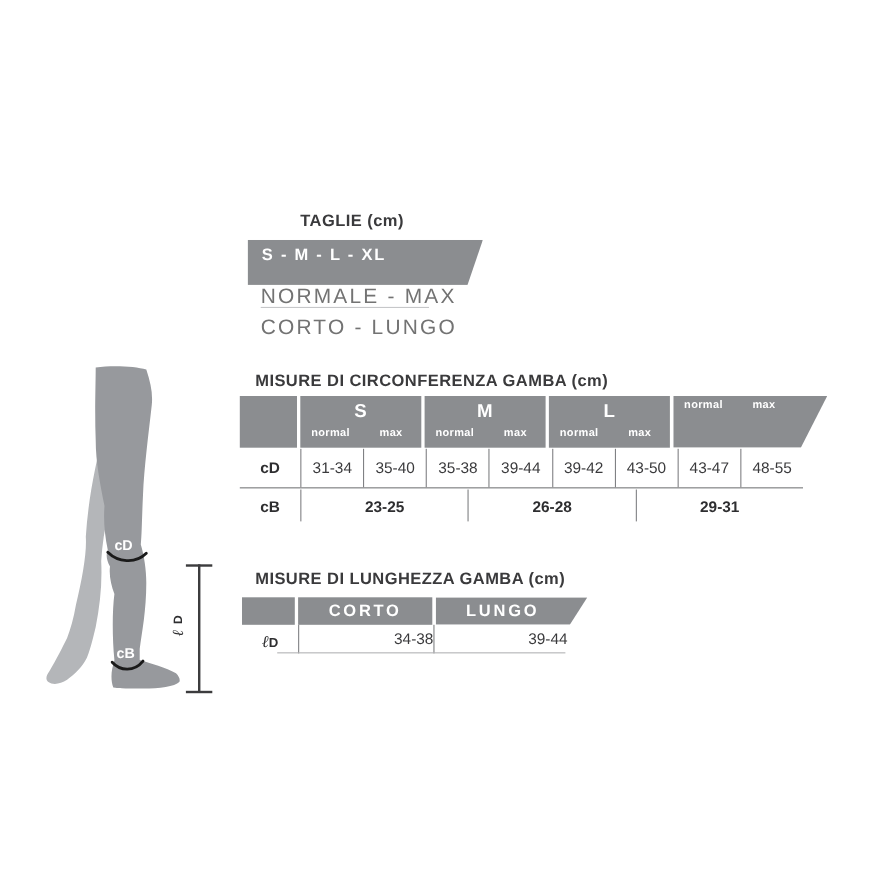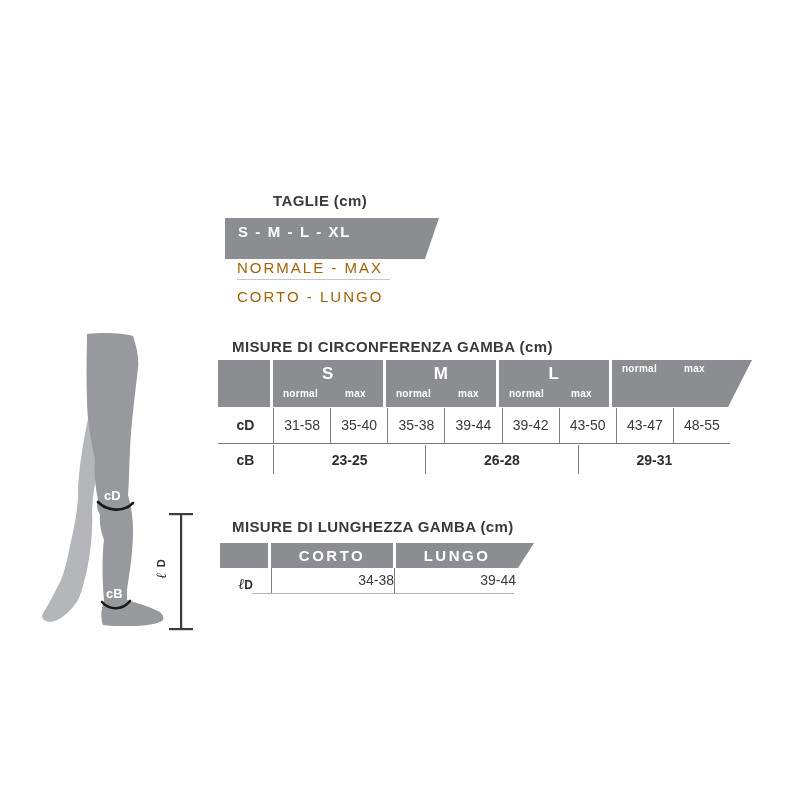--- a/index.html
+++ b/index.html
@@ -7,21 +7,21 @@
          font-family:"Liberation Sans",sans-serif;color:#3a3a3c;}
   .abs{position:absolute;}
   .sec-title{font-size:15px;font-weight:bold;letter-spacing:.4px;color:#3a3a3c;white-space:nowrap;}
 
   
   .taglie-title{left:237px;top:192px;margin-left:36px;}
   .banner-sml{left:225px;top:218px;width:214px;height:41px;background:#8b8d90;
               clip-path:polygon(0 0,100% 0,calc(100% - 14px) 100%,0 100%);
               color:#fff;font-weight:bold;font-size:15px;letter-spacing:1.6px;
               line-height:27px;padding-left:13px;box-sizing:border-box;}
-  .variant{color:#a16207;font-size:15px;letter-spacing:2px;white-space:nowrap;}
+  .variant{color:#737373;font-size:19px;letter-spacing:2px;white-space:nowrap;}
   .variant-1{left:237px;top:259px;}
   .variant-divider{left:237px;top:279px;width:153px;height:1px;background:#c6c7c9;}
   .variant-2{left:237px;top:288px;}
 
   
   .circ-title{left:232px;top:338px;}
   .circ-header{left:218px;top:360px;height:47px;display:flex;}
   .hlabel{width:52px;height:47px;background:#8b8d90;margin-right:3px;}
   .hgroup{width:110px;height:47px;background:#8b8d90;margin-right:3px;color:#fff;}
   .hgroup-last{width:140px;margin-right:0;
@@ -159,21 +159,21 @@
       </div>
       <div class="hgroup hgroup-last">
         <div class="subrow">
           <div class="subcell">normal</div>
           <div class="subcell">max</div>
         </div>
       </div>
     </div>
   <div class="abs circ-row row-cd" id="circ-row-cd">
     <div class="rlabel">cD</div>
-  <div class="cell">31-58</div>
+  <div class="cell">31-34</div>
       <div class="cell">35-40</div>
       <div class="cell">35-38</div>
       <div class="cell">39-44</div>
       <div class="cell">39-42</div>
       <div class="cell">43-50</div>
       <div class="cell">43-47</div>
       <div class="cell">48-55</div>
     </div>
   <div class="abs circ-row row-cb" id="circ-row-cb">
     <div class="rlabel">cB</div>

